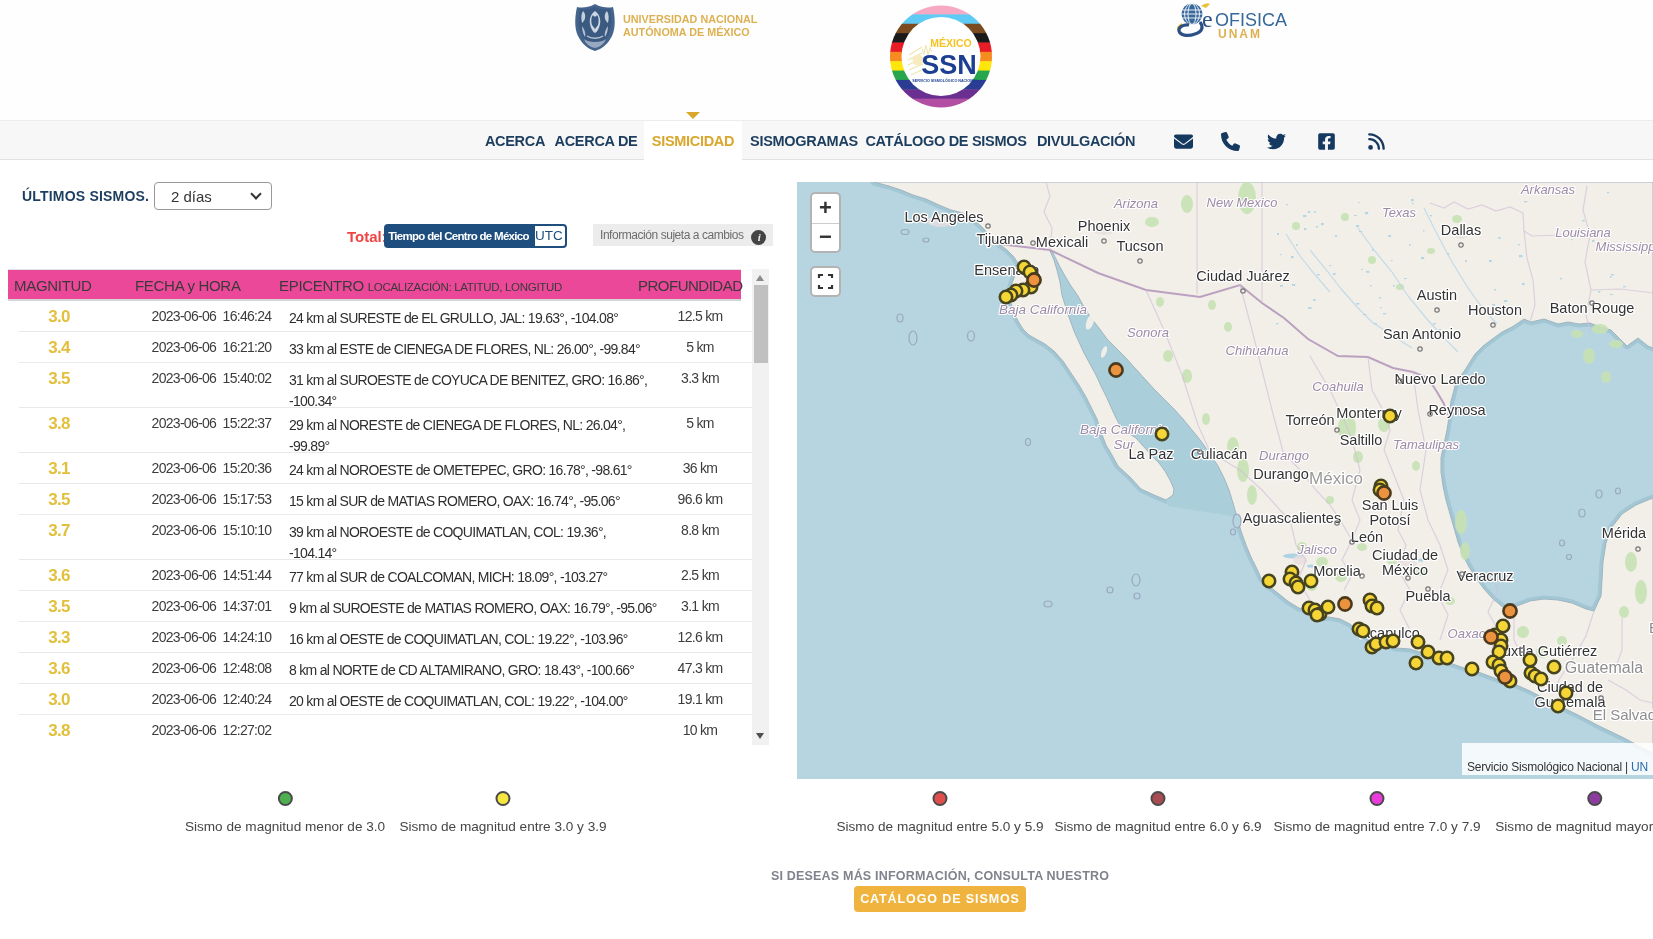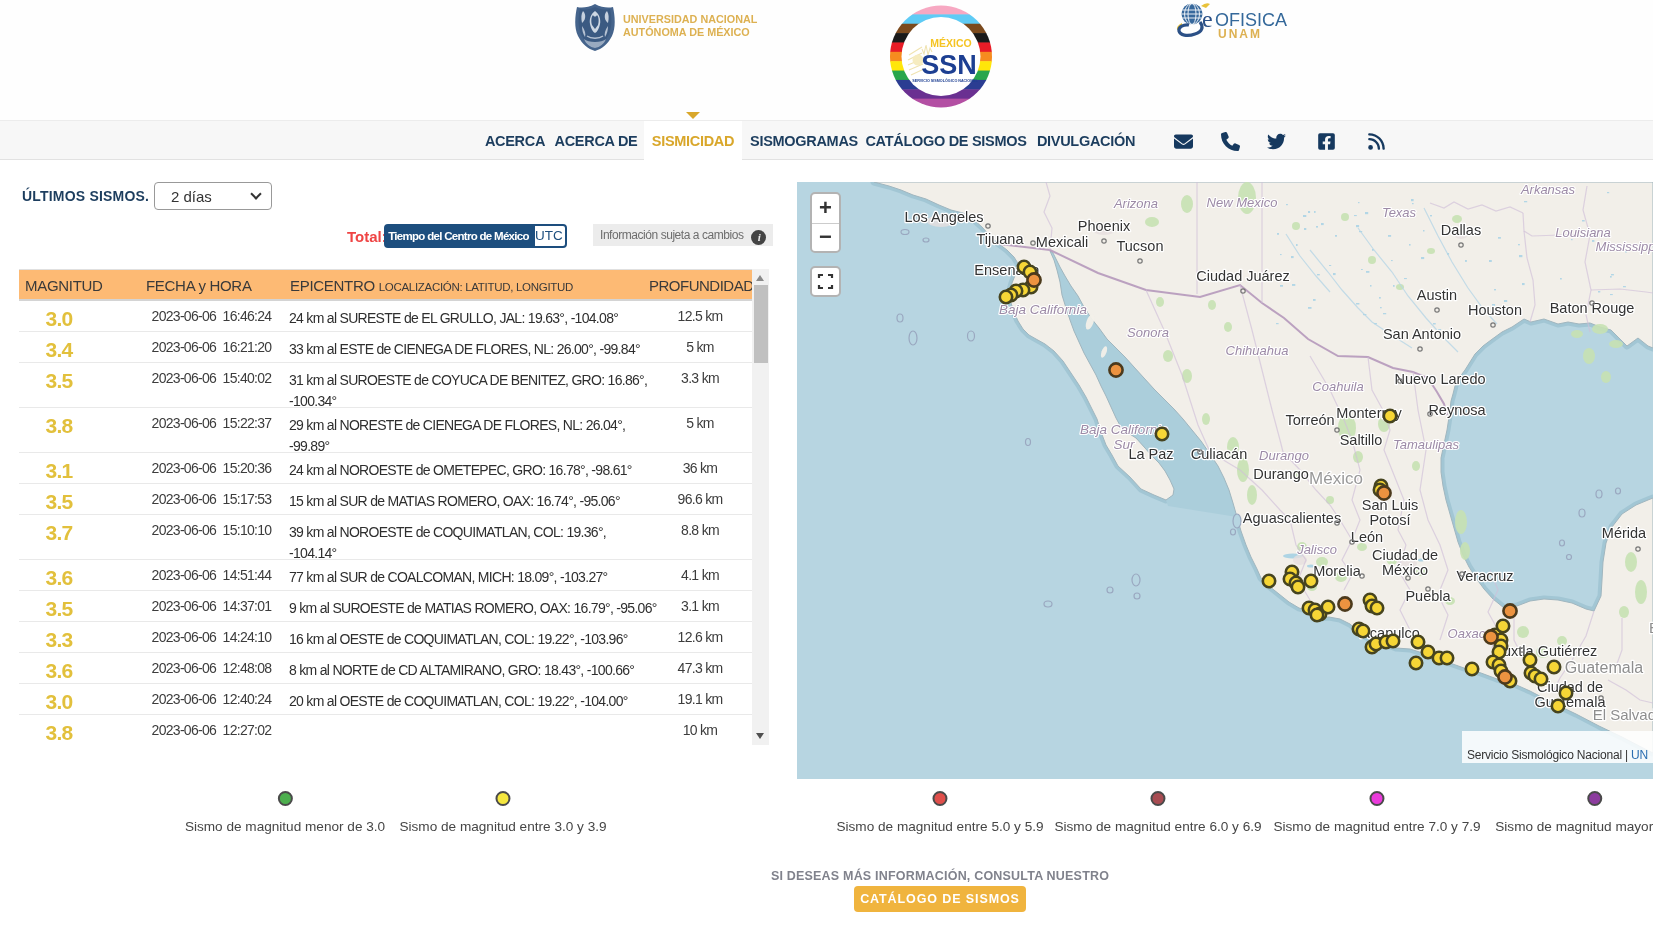--- a/index.html
+++ b/index.html
@@ -39,50 +39,50 @@
 #tbtn2 { position:absolute; left:149px; top:0; height:24px; width:34px; background:#fff;
   border:2px solid #1d4e7e; border-radius:0 4px 4px 0; color:#1d4e7e; font-size:13.5px;
   line-height:20px; text-align:left; }
 #infobox { position:absolute; left:593px; top:224px; height:22px; background:#ececec;
   color:#6d6d6d; font-size:12px; line-height:22px; padding:0 7px; letter-spacing:-0.45px; }
 #infobox .icirc { display:inline-block; width:15px; height:15px; background:#444; color:#ececec;
   border-radius:50%; font-size:11px; font-weight:bold; text-align:center; line-height:15px;
   vertical-align:-2px; margin-left:8px; font-family:"Liberation Serif", serif; font-style:italic; }
 
 
-#thead { position:absolute; left:19px; top:269px; width:733px; height:32px;
-  background:#fdba74; border-top:1px solid #e0e0e0; border-bottom:2px solid #d4d4d4;
+#thead { position:absolute; left:8px; top:269px; width:733px; height:32px;
+  background:#ec4899; border-top:1px solid #e0e0e0; border-bottom:2px solid #d4d4d4;
   font-size:15px; color:#3a3a3a; letter-spacing:-0.3px;text-align:right; }
 #thead .h { position:absolute; top:7px; }
 #tbody { position:absolute; left:19px; top:301px; width:733px; height:444px; overflow:hidden;
   font-size:14px; color:#333; letter-spacing:-0.7px; }
 .trow { position:relative; border-bottom:1px solid #e9e9e9; }
 .mag { position:absolute; left:0; width:80px; text-align:center; font-weight:bold;
-  font-size:21px; color:#e2c03c; top:6px; }
+  font-size:17px; color:#e2c03c; top:6px; }
 .fec { position:absolute; left:110px; width:165px; text-align:center; top:7px; color:#3c3c3c; }
 .epi { position:absolute; left:270px; top:7px; color:#2e2e2e; line-height:21px; white-space:nowrap; }
 .pro { position:absolute; left:631px; width:100px; text-align:center; top:7px; color:#3c3c3c; }
 
 
 #sbar { position:absolute; left:752px; top:269px; width:17px; height:476px; background:#f1f1f1; }
 #sbar .arr-up { position:absolute; left:4px; top:6px; width:0; height:0;
   border-left:4.5px solid transparent; border-right:4.5px solid transparent; border-bottom:6px solid #8a8a8a; }
 #sbar .arr-dn { position:absolute; left:4px; bottom:6px; width:0; height:0;
   border-left:4.5px solid transparent; border-right:4.5px solid transparent; border-top:6px solid #505050; }
 #sbar .thumb { position:absolute; left:1.5px; top:16px; width:14px; height:78px; background:#c0c0c0; }
 
 
 #map { position:absolute; left:797px; top:182px; width:856px; height:597px; background:#b7d5e1; overflow:hidden; }
 #zoomctl { position:absolute; left:13px; top:10px; width:31px; height:61px; background:#fff;
   border:2px solid #b3b3b3; border-radius:5px; }
 #zoomctl .zi { position:absolute; left:0; width:27px; text-align:center; font-size:22px; color:#333; font-weight:bold; }
 #zoomctl hr { position:absolute; left:0; top:29px; width:27px; border:none; border-top:1px solid #ccc; }
 #fsctl { position:absolute; left:13px; top:84px; width:31px; height:31px; background:#fff;
   border:2px solid #b3b3b3; border-radius:5px; }
-#attrib { position:absolute; right:0; bottom:16px; height:17px; background:rgba(255,255,255,0.85);
+#attrib { position:absolute; right:0; bottom:4px; height:17px; background:rgba(255,255,255,0.85);
   font-size:12px; color:#333; padding:16px 5px; line-height:17px; white-space:nowrap; letter-spacing:-0.2px; }
 
 
 #legend { position:absolute; left:0; top:791px; width:1653px; height:55px; }
 .litem { position:absolute; top:0; text-align:center; font-size:13.6px; color:#464646;
   white-space:nowrap; transform:translateX(-50%); }
 .ldot { width:15px; height:15px; border-radius:50%; border:2px solid #4a4a4a; margin:0 auto 13px auto; }
 
 
 #footmsg { position:absolute; left:940px; top:869px; transform:translateX(-50%);
@@ -260,21 +260,21 @@
   <div class="trow" style="height:45px;">
       <span class="mag">3.7</span>
       <span class="fec">2023-06-06&nbsp;&nbsp;15:10:10</span>
       <span class="epi">39 km al NOROESTE de COQUIMATLAN, COL: 19.36°,<br>-104.14°</span>
       <span class="pro">8.8 km</span>
     </div>
   <div class="trow" style="height:31px;">
       <span class="mag">3.6</span>
       <span class="fec">2023-06-06&nbsp;&nbsp;14:51:44</span>
       <span class="epi">77 km al SUR de COALCOMAN, MICH: 18.09°, -103.27°</span>
-      <span class="pro">4.1 km</span>
+      <span class="pro">2.5 km</span>
     </div>
   <div class="trow" style="height:31px;">
       <span class="mag">3.5</span>
       <span class="fec">2023-06-06&nbsp;&nbsp;14:37:01</span>
       <span class="epi">9 km al SUROESTE de MATIAS ROMERO, OAX: 16.79°, -95.06°</span>
       <span class="pro">3.1 km</span>
     </div>
   <div class="trow" style="height:31px;">
       <span class="mag">3.3</span>
       <span class="fec">2023-06-06&nbsp;&nbsp;14:24:10</span>

